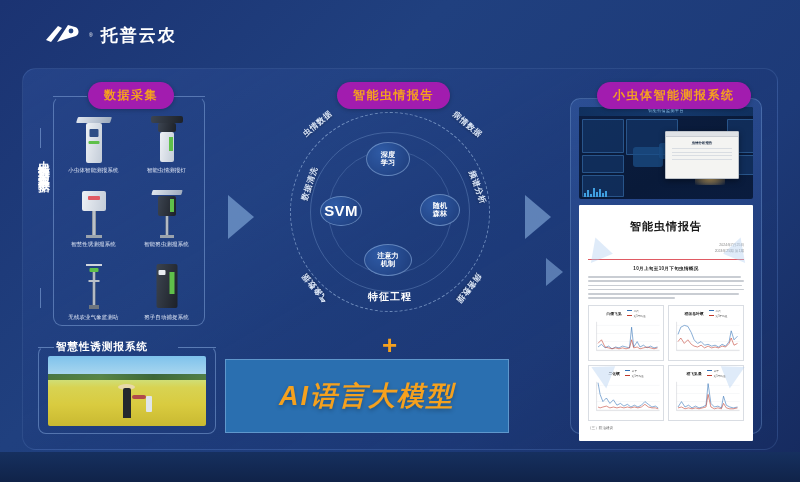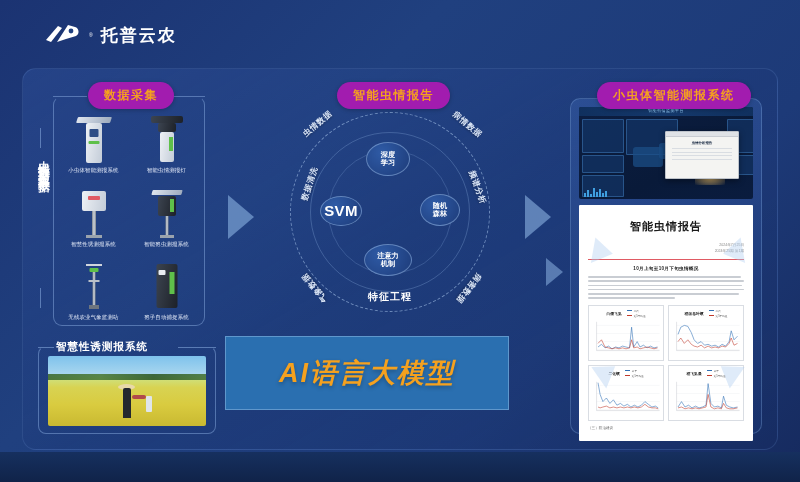--- a/index.html
+++ b/index.html
@@ -237,21 +237,21 @@
   }
 
   
   .plus {
     position: absolute; left: 382px; top: 332px;
     color: #F5A11E; font-size: 26px; font-weight: bold; line-height: 1;
   }
 
   
   .ai-banner {
-    position: absolute; left: 225px; top: 336px; width: 284px; height: 74px;
+    position: absolute; left: 225px; top: 359px; width: 284px; height: 74px;
     background: #2a6fb0;
     border: 1px solid rgba(160,200,240,0.45);
     display: flex; align-items: center; justify-content: center;
   }
   .ai-text {
     color: #F5A11E; font-size: 27px; font-weight: bold;
     font-style: italic; letter-spacing: 2px;
     text-shadow: 0 2px 4px rgba(0,0,0,0.28);
   }
 

